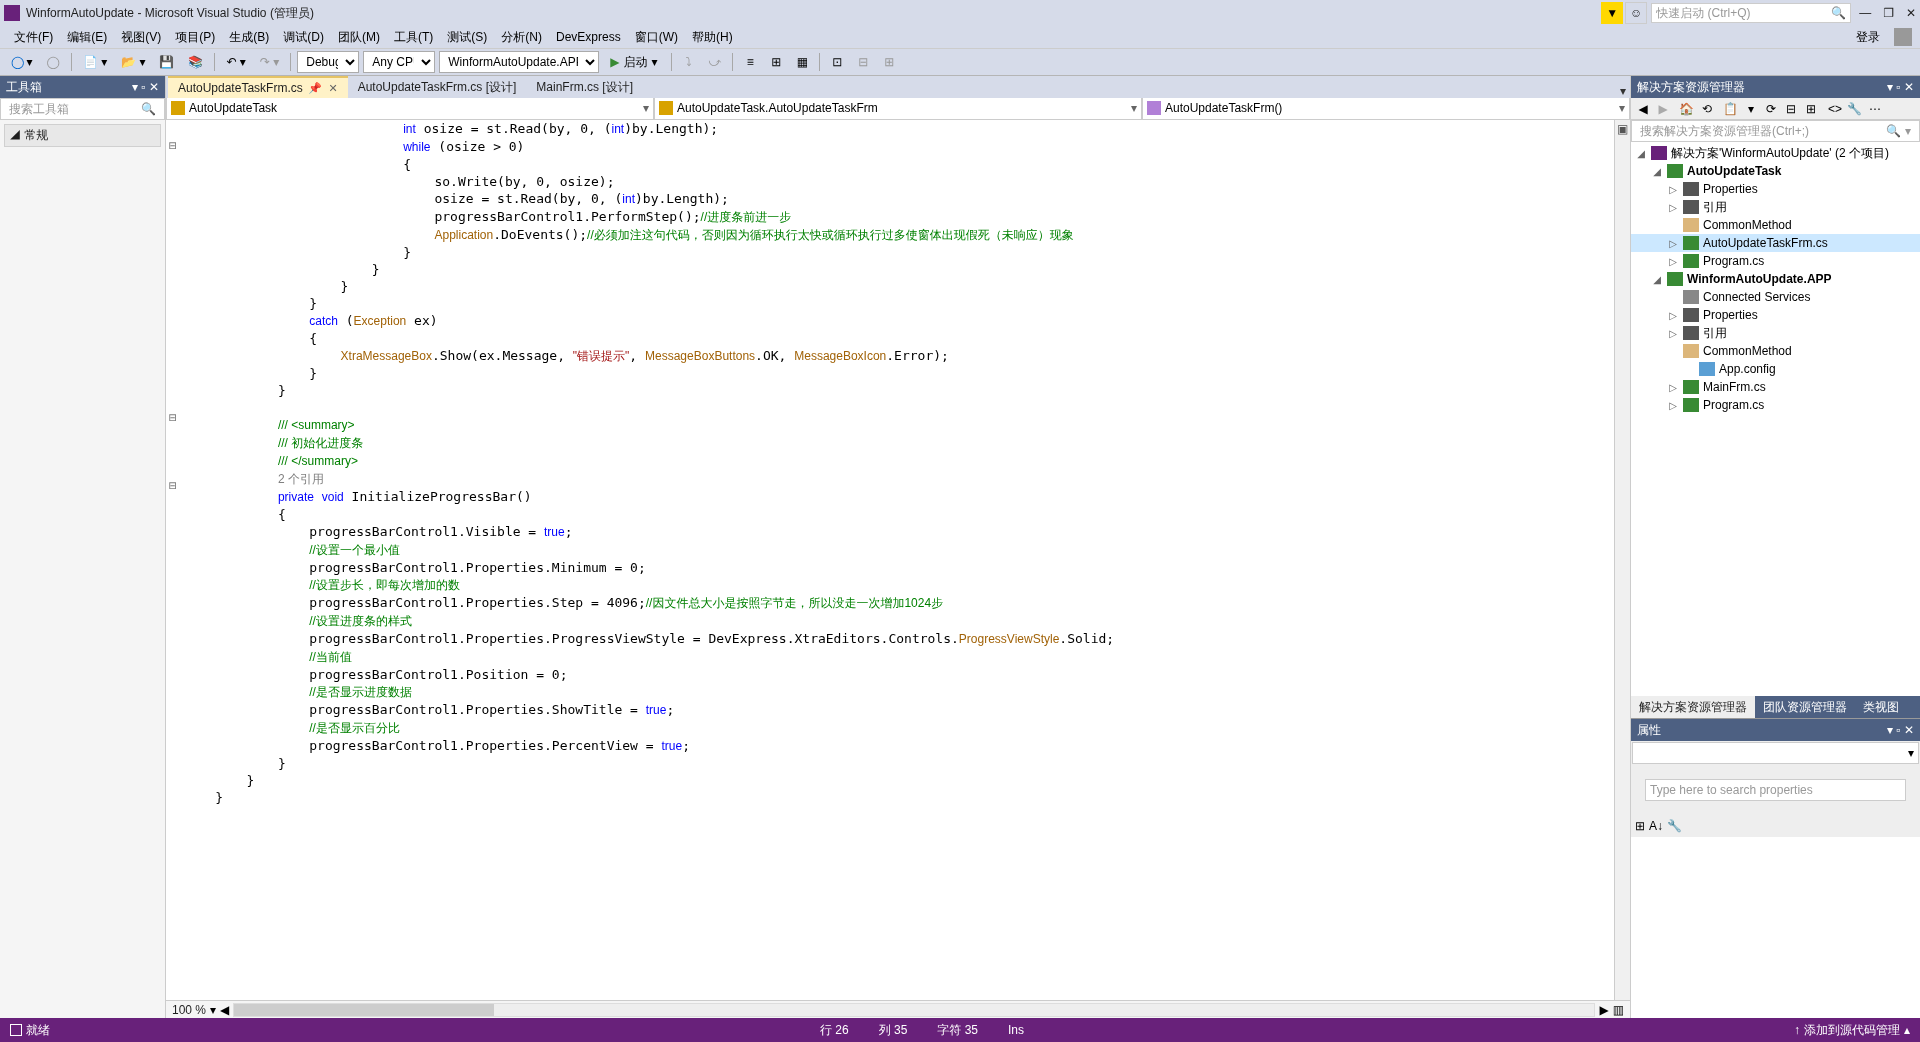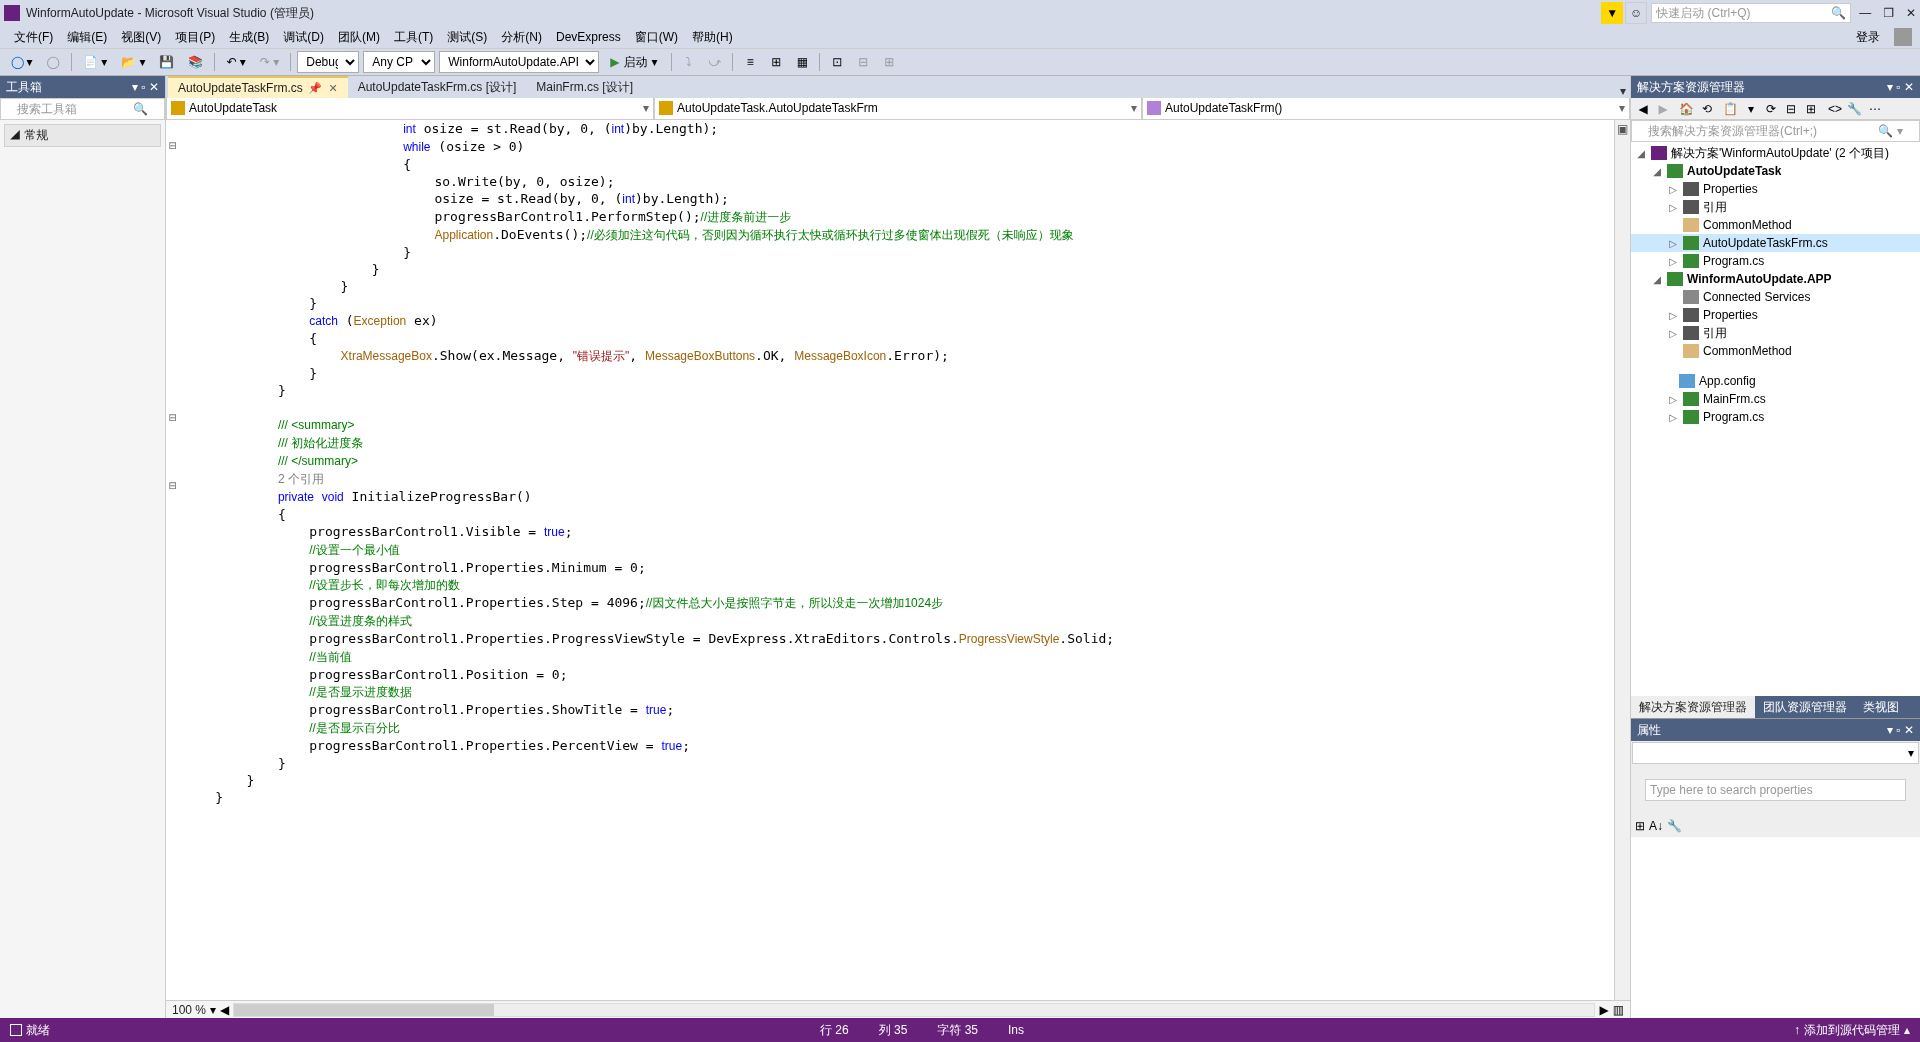--- a/index.html
+++ b/index.html
@@ -20,21 +20,21 @@
 .toolbar{height:28px;background:#d6dbe9;border-top:1px solid #ccc;border-bottom:1px solid #b5b5b5;display:flex;align-items:center;padding:0 6px;gap:4px}
 .toolbar .sep{width:1px;height:18px;background:#a8a8a8;margin:0 2px}
 .toolbar .tbtn{height:22px;min-width:22px;display:flex;align-items:center;justify-content:center;padding:0 4px;border:1px solid transparent}
 .toolbar .dropdown-btn{display:flex;align-items:center;gap:2px}
 .toolbar select,.toolbar .combo{height:22px;border:1px solid #ababab;background:#fff;padding:0 4px;font-size:12px}
 .toolbar .start-btn{display:flex;align-items:center;gap:4px;padding:0 6px;height:22px}
 .toolbar .play{color:#388a34}
 .main{flex:1;display:flex;min-height:0}
 .left-pane{width:166px;display:flex;flex-direction:column;border-right:1px solid #ccc}
 .pane-header{height:22px;background:#4d6082;color:#fff;display:flex;align-items:center;padding:0 6px;justify-content:space-between}
-.pane-search{height:22px;border:1px solid #ccc;margin:0;display:flex;align-items:center;padding:0 16px;background:#fff;color:#999;justify-content:space-between}
+.pane-search{height:22px;border:1px solid #ccc;margin:0;display:flex;align-items:center;padding:0 8px;background:#fff;color:#999;justify-content:space-between}
 .pane-body{flex:1;background:#f5f5f5;padding:4px;font-size:12px;color:#1e1e1e;overflow:auto}
 .toolbox-group{background:#e8e8e8;padding:2px 4px;border:1px solid #d0d0d0}
 .toolbox-msg{padding:10px;text-align:center;color:#1e1e1e}
 .center-pane{flex:1;display:flex;flex-direction:column;min-width:0}
 .doc-tabs{height:22px;background:#d6dbe9;display:flex;align-items:flex-end;padding-left:2px}
 .doc-tab{height:22px;padding:0 10px;display:flex;align-items:center;gap:6px;background:#d6dbe9;color:#1e1e1e;border-top:1px solid transparent;cursor:pointer}
 .doc-tab.active{background:#fff2c7;border-top:2px solid #e5c365}
 .doc-tab .pin{color:#8a6d00;font-size:11px}
 .doc-tab .close{color:#666;font-size:11px}
 .doc-tabs .tab-overflow{margin-left:auto;padding:0 4px;color:#333}
@@ -387,21 +387,21 @@
         <div class="tree-row" style="padding-left: 36px;">
           <span class="arrow">▷</span>
           <span class="ficon ref-icon"></span>
           <span class="label">引用</span>
         </div>
         <div class="tree-row" style="padding-left: 36px;">
           <span class="arrow"></span>
           <span class="ficon folder-icon"></span>
           <span class="label">CommonMethod</span>
         </div>
-        <div class="tree-row" style="padding-left: 32px; margin-top: 12px;">
+        <div class="tree-row" style="padding-left: 52px;">
           <span class="arrow"></span>
           <span class="ficon config-icon"></span>
           <span class="label">App.config</span>
         </div>
         <div class="tree-row" style="padding-left: 36px;">
           <span class="arrow">▷</span>
           <span class="ficon cs-icon"></span>
           <span class="label">MainFrm.cs</span>
         </div>
         <div class="tree-row" style="padding-left: 36px;">

